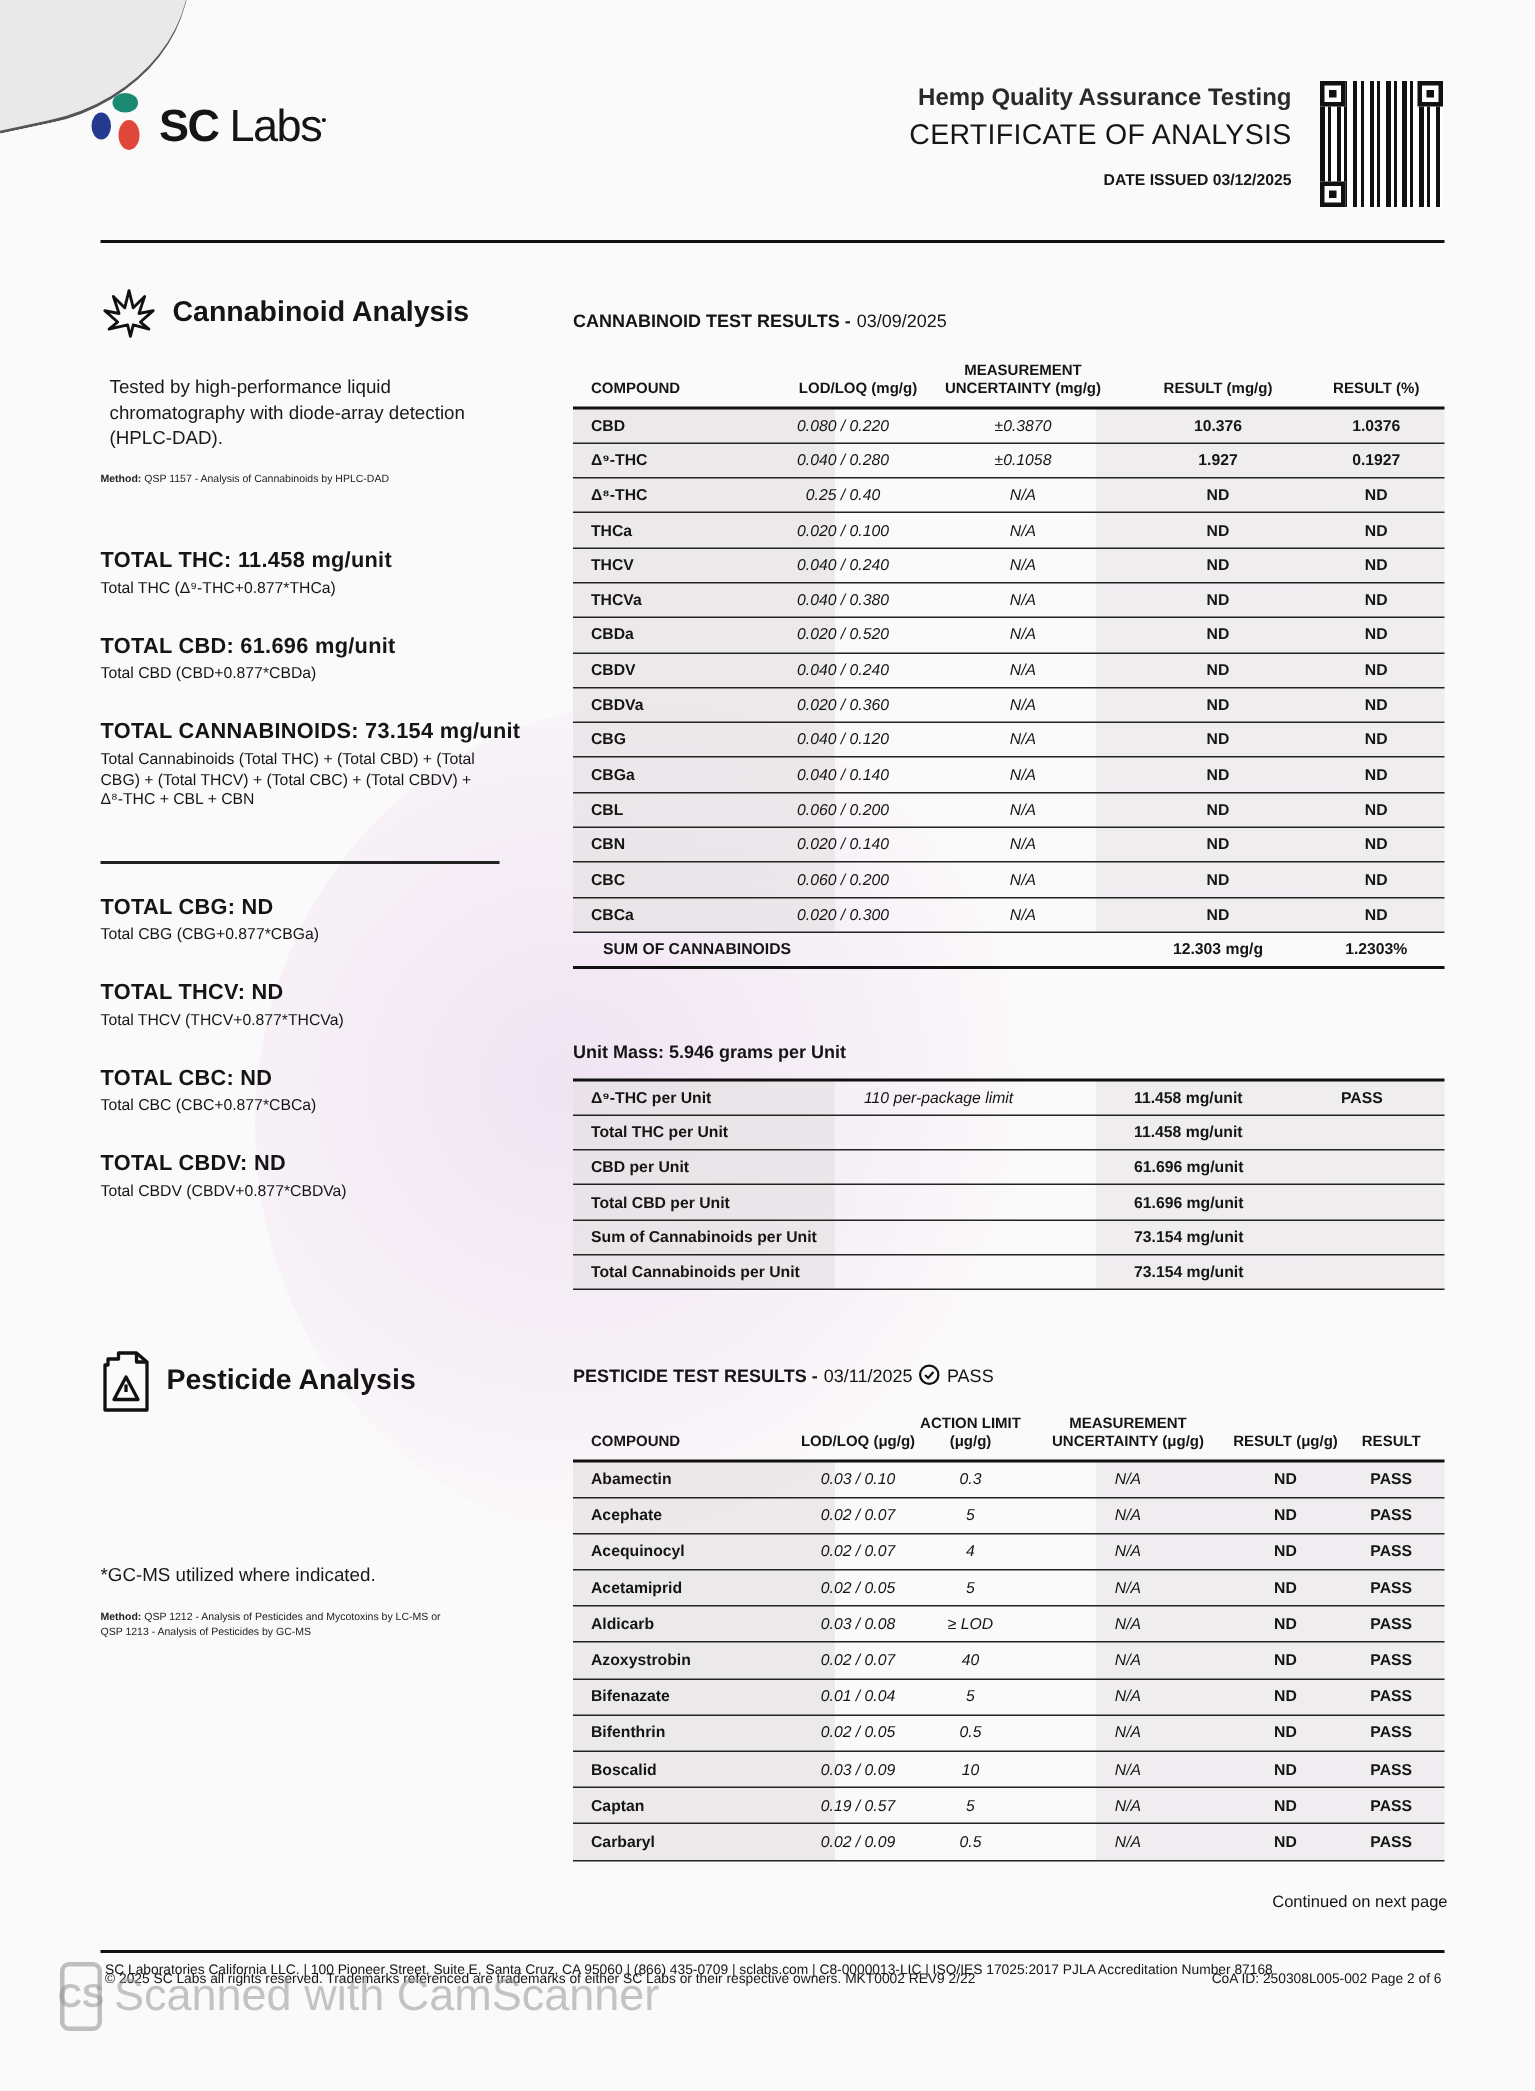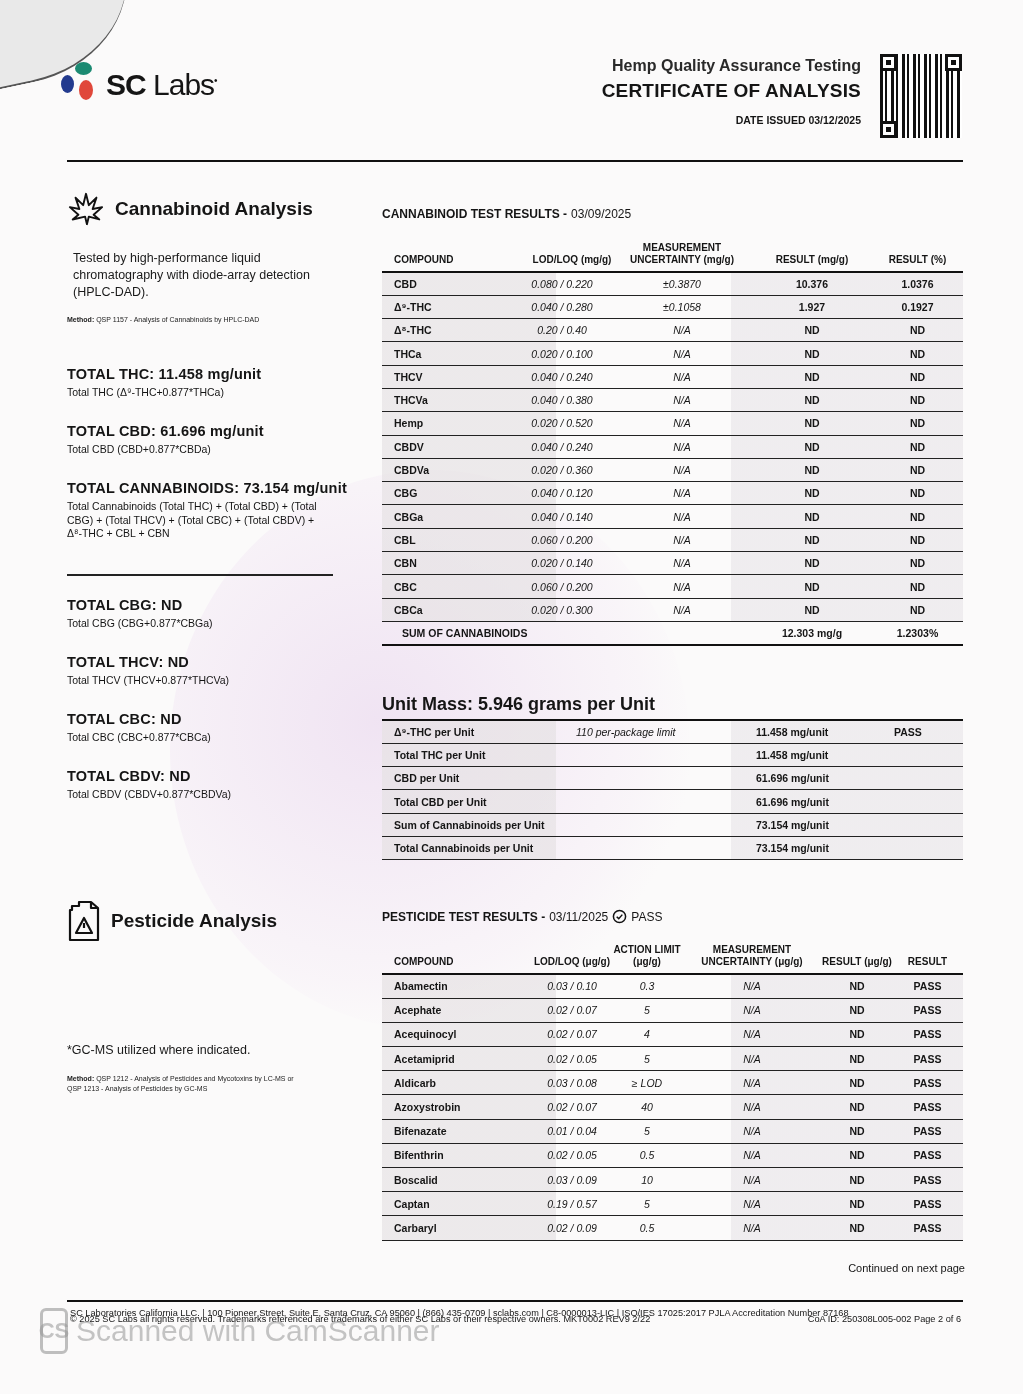--- a/index.html
+++ b/index.html
@@ -12,21 +12,21 @@
   .logo-mark { position: relative; width: 38px; height: 42px; }
   .logo-mark span { position: absolute; border-radius: 50%; }
   .dot-green { left: 15px; top: 2px; width: 17px; height: 13px; background: #1b8a72; }
   .dot-blue { left: 1px; top: 15px; width: 13px; height: 18px; background: #233a8e; }
   .dot-red { left: 19px; top: 20px; width: 14px; height: 20px; background: #e0473a; }
   .logo-text { font-size: 30px; letter-spacing: -1px; }
   .logo-text b { font-weight: 700; }
 
   .hdr-right { position: absolute; right: 162px; top: 57px; text-align: right; }
   .hdr-sub { font-size: 16px; font-weight: 700; color: #2a2a2a; }
-  .hdr-title { font-size: 19px; font-weight: 700; margin-top: 5px; letter-spacing: 0.2px; }
+  .hdr-title { font-size: 19px; font-weight: 400; margin-top: 5px; letter-spacing: 0.2px; }
   .hdr-date { font-size: 10.5px; font-weight: 700; margin-top: 12px; }
   .qr { position: absolute; left: 880px; top: 54px; width: 82px; height: 84px; background:
         repeating-linear-gradient(90deg, #111 0 3px, #fff 3px 5px, #111 5px 7px, #fff 7px 11px),
         repeating-linear-gradient(0deg, rgba(255,255,255,0.6) 0 4px, rgba(0,0,0,0) 4px 7px);
         background-blend-mode: normal; }
   .qr .fp { position: absolute; width: 17px; height: 17px; border: 3px solid #111; background: #fff; }
   .qr .fp::after { content: ""; position: absolute; left: 3px; top: 3px; width: 5px; height: 5px; background: #111; }
 
   .rule-top { position: absolute; left: 67px; top: 160px; width: 896px; height: 2px; background: #111; }
 
@@ -46,21 +46,21 @@
   .tbl { position: absolute; left: 382px; width: 581px; border-collapse: collapse; font-size: 10.5px; }
   .tbl th { font-size: 10px; font-weight: 700; line-height: 1.15; padding: 4px 0 6px; vertical-align: bottom; }
   .tbl thead tr { border-bottom: 2px solid #111; }
   .tbl td { height: 23.3px; border-bottom: 1.5px solid #222; padding: 0 4px; }
   .tbl td.c { text-align: center; }
   .tbl td.i { font-style: italic; }
   .tbl td.b { font-weight: 700; }
   .tbl td.name { font-weight: 700; padding-left: 12px; }
   .tbl tbody tr { background: linear-gradient(90deg, rgba(230,226,228,0.7) 0 30%, rgba(255,255,255,0) 30% 60%, rgba(232,228,232,0.6) 60%); }
   .tbl tr.sum td { border-bottom: 2px solid #111; font-weight: 700; }
-  .unitmass { position: absolute; left: 382px; top: 694px; font-size: 18px; font-weight: 700; }
+  .unitmass { position: absolute; left: 382px; top: 694px; font-size: 12px; font-weight: 700; }
   .unit-tbl td { height: 23.3px; font-size: 10.5px; }
   .unit-tbl { border-top: 2px solid #111; }
 
   .cont { position: absolute; right: 58px; top: 1262px; font-size: 11px; }
   .foot-rule { position: absolute; left: 67px; top: 1300px; width: 896px; height: 2px; background: #111; }
   .foot1 { position: absolute; left: 70px; top: 1308px; font-size: 9.2px; white-space: nowrap; }
   .foot2 { position: absolute; left: 70px; top: 1314px; width: 893px; font-size: 9.2px; display: flex; justify-content: space-between; }
   .foot2 .right { padding-right: 2px; }
   .watermark { position: absolute; left: 40px; top: 1308px; display: flex; align-items: center; gap: 8px; color: rgba(150,150,150,0.55); font-size: 30px; }
   .cs-box { width: 28px; height: 46px; border: 3px solid rgba(150,150,150,0.6); border-radius: 6px; font-size: 22px; font-weight: 700; display: flex; align-items: center; justify-content: center; }
@@ -157,21 +157,21 @@
         </tr>
         <tr>
           <td class="name">Δ⁹-THC</td>
           <td class="c i">0.040 / 0.280</td>
           <td class="c i">±0.1058</td>
           <td class="c b">1.927</td>
           <td class="c b">0.1927</td>
         </tr>
         <tr>
           <td class="name">Δ⁸-THC</td>
-          <td class="c i">0.20 / 0.40</td>
+          <td class="c i">0.25 / 0.40</td>
           <td class="c i">N/A</td>
           <td class="c b">ND</td>
           <td class="c b">ND</td>
         </tr>
         <tr>
           <td class="name">THCa</td>
           <td class="c i">0.020 / 0.100</td>
           <td class="c i">N/A</td>
           <td class="c b">ND</td>
           <td class="c b">ND</td>
@@ -184,21 +184,21 @@
           <td class="c b">ND</td>
         </tr>
         <tr>
           <td class="name">THCVa</td>
           <td class="c i">0.040 / 0.380</td>
           <td class="c i">N/A</td>
           <td class="c b">ND</td>
           <td class="c b">ND</td>
         </tr>
         <tr>
-          <td class="name">Hemp</td>
+          <td class="name">CBDa</td>
           <td class="c i">0.020 / 0.520</td>
           <td class="c i">N/A</td>
           <td class="c b">ND</td>
           <td class="c b">ND</td>
         </tr>
         <tr>
           <td class="name">CBDV</td>
           <td class="c i">0.040 / 0.240</td>
           <td class="c i">N/A</td>
           <td class="c b">ND</td>

